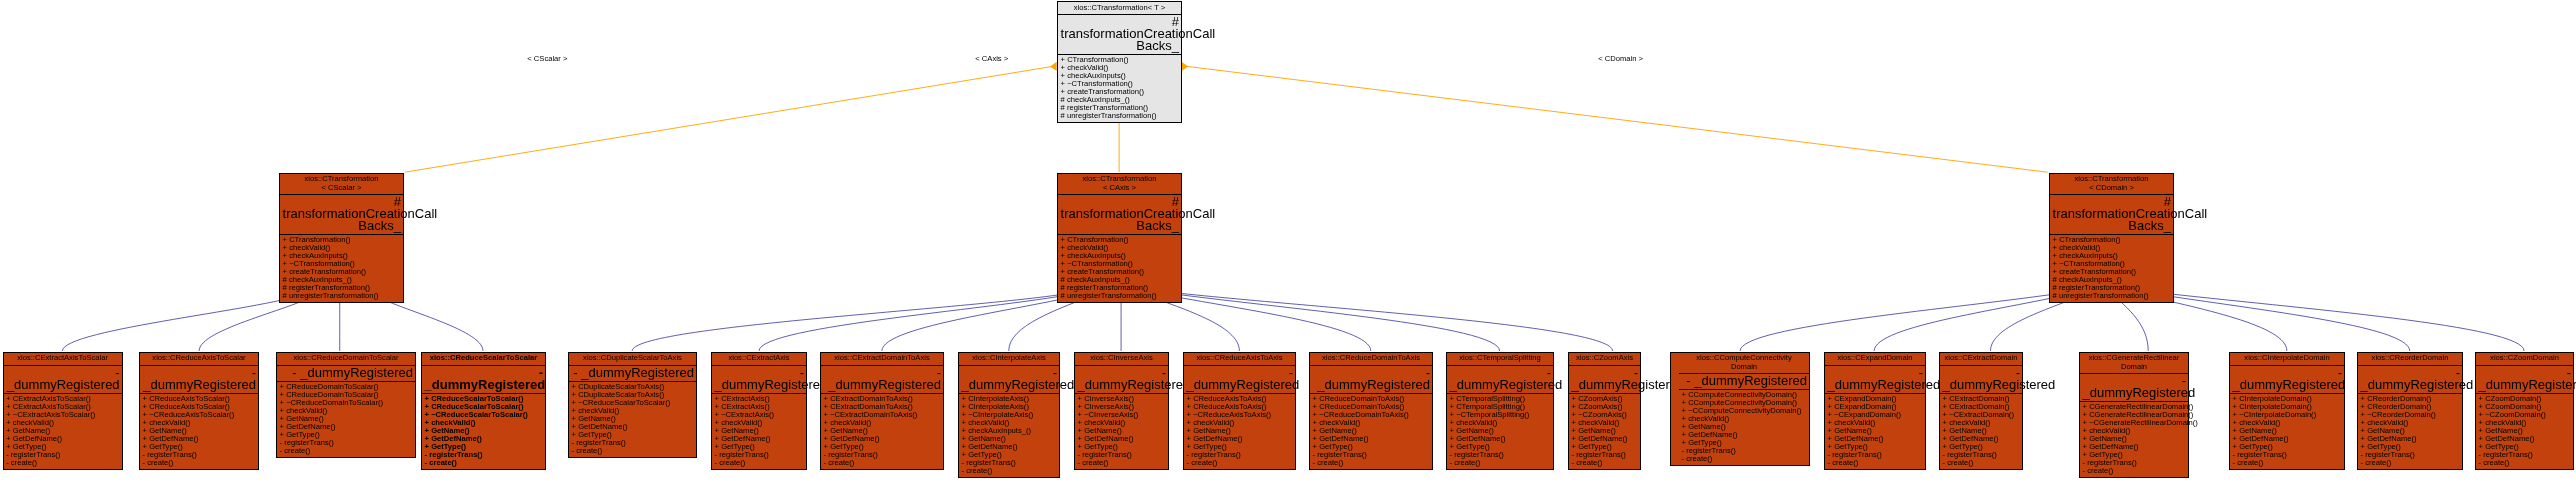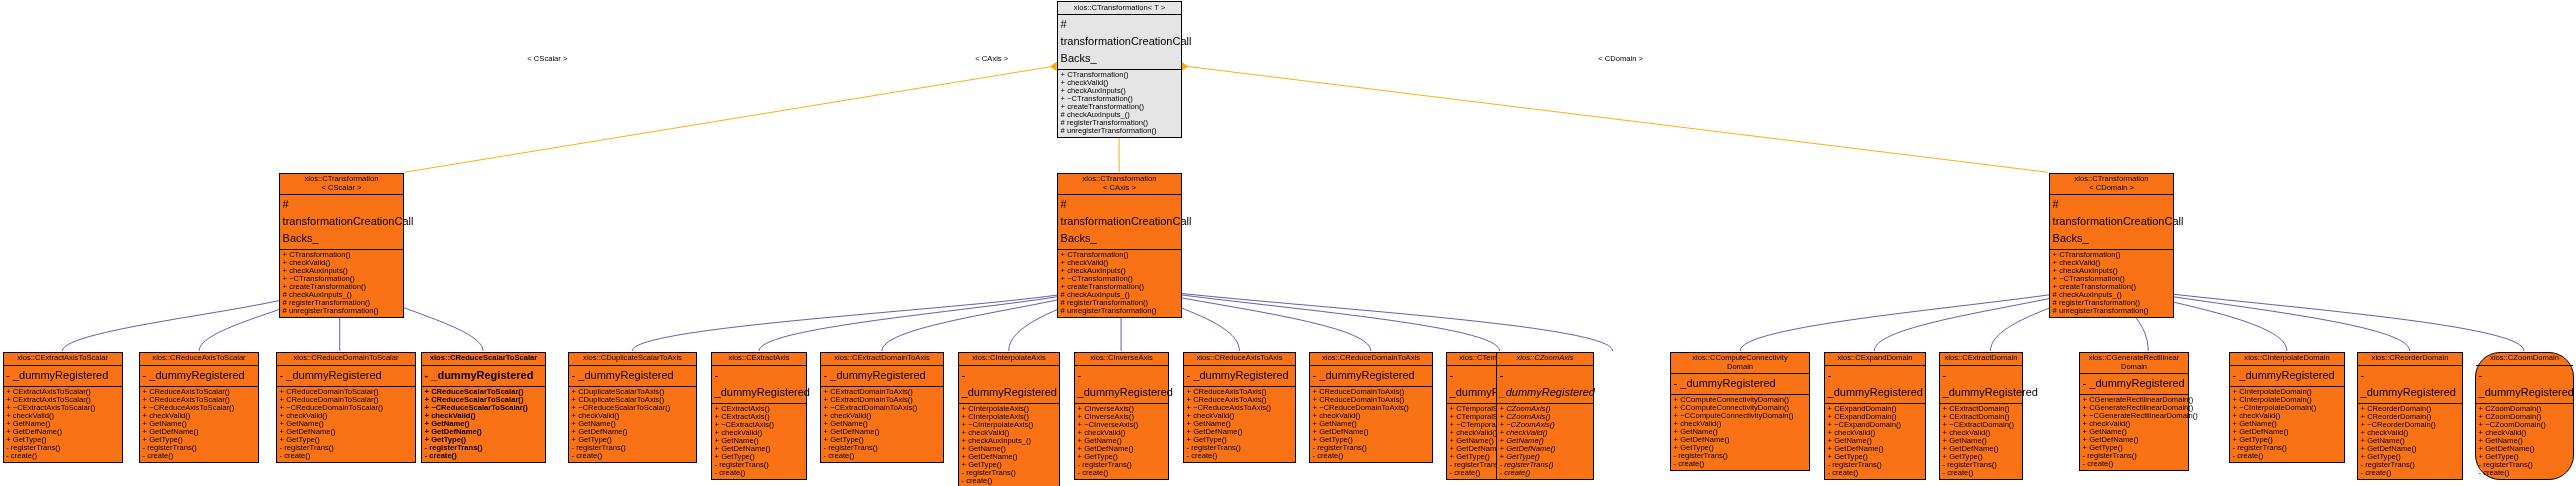--- a/index.html
+++ b/index.html
@@ -1,22 +1,22 @@
 <!DOCTYPE html>
 <html style="font-size:10.5px"><head>
 <meta charset="utf-8">
 <style>
   html,body{margin:0;padding:0;background:#ffffff;}
   body{font-family:"Liberation Sans","DejaVu Sans",sans-serif;}
   #canvas{position:relative;width:2576px;height:487px;background:#ffffff;overflow:hidden;}
   svg.edges{position:absolute;left:0;top:0;width:2576px;height:487px;pointer-events:none;}
-  .node{position:absolute;box-sizing:border-box;border:0.7px solid #000;background:#f97316;}
+  .node{position:absolute;box-sizing:border-box;border:0.7px solid #000;background:#c2410c;}
   .node.tmpl{background:#e5e5e5;}
   .ntitle{text-align:center;font-size:7.6px;line-height:8.2px;color:#000;padding:1.3px 2px 2px 2px;white-space:pre-line;}
-  .nattrs{border-top:0.7px solid #000;font-size:11px;line-height:17px;color:#000;padding:1.3px 2px 2px 2.6px;white-space:pre-line;}
+  .nattrs{border-top:0.7px solid #000;font-size:13px;line-height:12px;color:#000;padding:1.3px 2px 2px 2.6px;white-space:pre-line;text-align:right;}
   .nmeths{border-top:0.7px solid #000;font-size:7.6px;line-height:8px;color:#000;padding:1.3px 2px 2px 2.6px;}
   .nmeths div{white-space:nowrap;}
   .edgelabel{position:absolute;font-size:7.6px;color:#000;background:#ffffff;padding:0 1.3px;white-space:nowrap;}
 </style>
 </head>
 <body>
 
 <div id="canvas">
   <svg class="edges" viewBox="0 0 3920 741">
 
@@ -299,36 +299,36 @@
           <div>+ CTemporalSplitting()</div>
           <div>+ ~CTemporalSplitting()</div>
           <div>+ checkValid()</div>
           <div>+ GetName()</div>
           <div>+ GetDefName()</div>
           <div>+ GetType()</div>
           <div>- registerTrans()</div>
           <div>- create()</div>
         </div>
       </div>
-      <div class="node" style="left: 1496px; top: 352px; width: 98px; font-style: italic;">
+      <div class="node" style="left: 1568px; top: 352px; width: 73px;">
         <div class="ntitle">xios::CZoomAxis</div>
         <div class="nattrs">- _dummyRegistered</div>
         <div class="nmeths">
           <div>+ CZoomAxis()</div>
           <div>+ CZoomAxis()</div>
           <div>+ ~CZoomAxis()</div>
           <div>+ checkValid()</div>
           <div>+ GetName()</div>
           <div>+ GetDefName()</div>
           <div>+ GetType()</div>
           <div>- registerTrans()</div>
           <div>- create()</div>
         </div>
       </div>
-      <div class="node" style="left: 1670px; top: 352px; width: 140px;">
+      <div class="node" style="left: 1670px; top: 352px; width: 140px; padding-left: 8px;">
         <div class="ntitle">xios::CComputeConnectivity
 Domain</div>
         <div class="nattrs">- _dummyRegistered</div>
         <div class="nmeths">
           <div>+ CComputeConnectivityDomain()</div>
           <div>+ CComputeConnectivityDomain()</div>
           <div>+ ~CComputeConnectivityDomain()</div>
           <div>+ checkValid()</div>
           <div>+ GetName()</div>
           <div>+ GetDefName()</div>
@@ -406,21 +406,21 @@
           <div>+ CReorderDomain()</div>
           <div>+ ~CReorderDomain()</div>
           <div>+ checkValid()</div>
           <div>+ GetName()</div>
           <div>+ GetDefName()</div>
           <div>+ GetType()</div>
           <div>- registerTrans()</div>
           <div>- create()</div>
         </div>
       </div>
-      <div class="node" style="left: 2475px; top: 352px; width: 99px; border-radius: 25px;">
+      <div class="node" style="left: 2475px; top: 352px; width: 99px;">
         <div class="ntitle">xios::CZoomDomain</div>
         <div class="nattrs">- _dummyRegistered</div>
         <div class="nmeths">
           <div>+ CZoomDomain()</div>
           <div>+ CZoomDomain()</div>
           <div>+ ~CZoomDomain()</div>
           <div>+ checkValid()</div>
           <div>+ GetName()</div>
           <div>+ GetDefName()</div>
           <div>+ GetType()</div>

